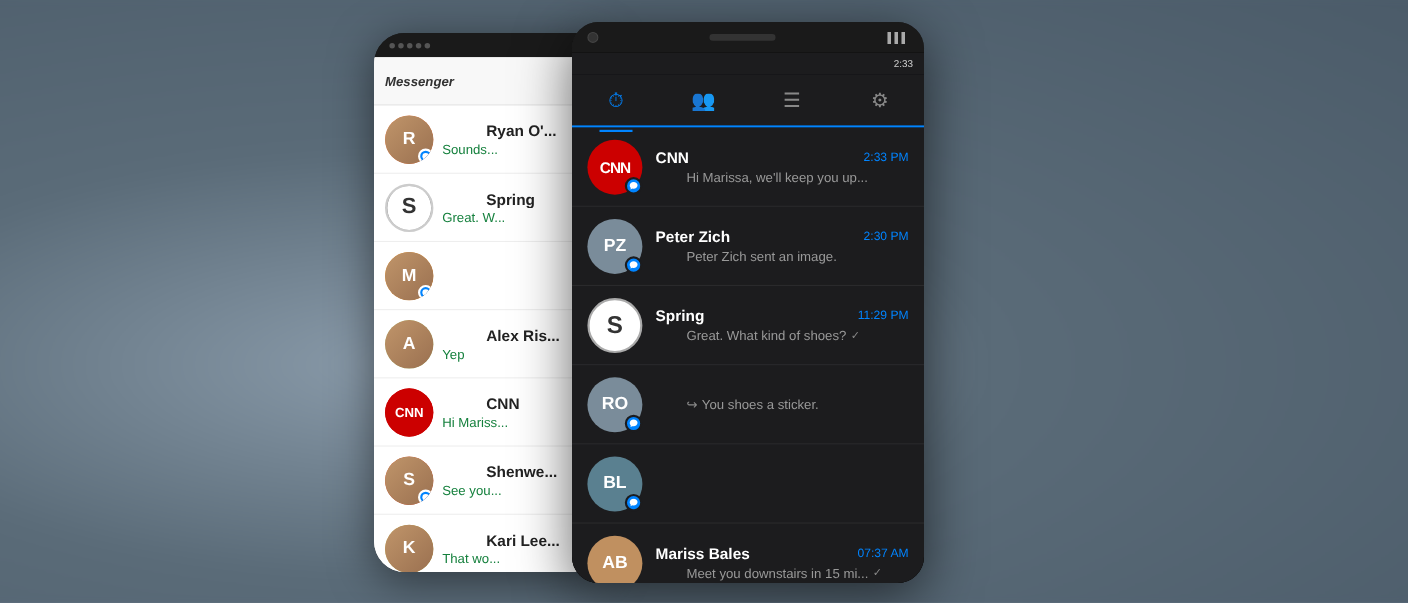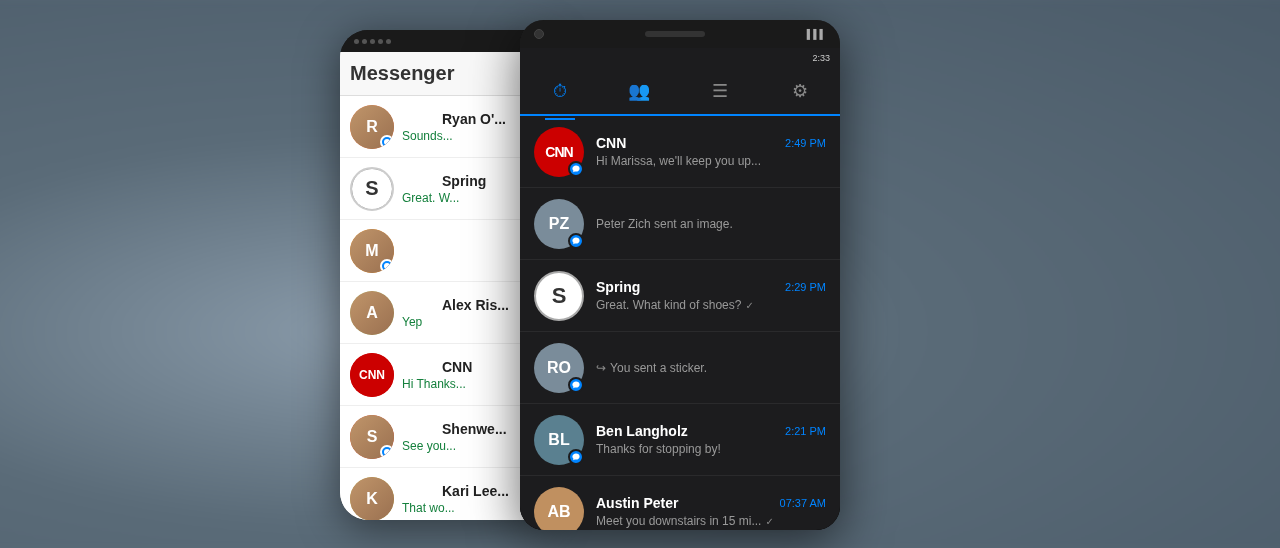--- a/index.html
+++ b/index.html
@@ -76,23 +76,24 @@
     .iphone-header {
       height: 44px;
       background: #f8f8f8;
       border-bottom: 1px solid #ddd;
       display: flex;
       align-items: center;
       padding: 0 10px;
       flex-shrink: 0;
     }
     .iphone-header-title {
-      font-size: 20px;
+      font-size: 12px;
       font-weight: 600;
       color: #333;
+      font-style: italic;
     }
 
     .iphone-list {
       flex: 1;
       overflow: hidden;
       background: #fff;
     }
 
     .iphone-item {
       display: flex;
@@ -345,20 +346,21 @@
     }
     .android-item-msg {
       font-size: 12px;
       color: #999;
       white-space: nowrap;
       overflow: hidden;
       text-overflow: ellipsis;
       display: flex;
       align-items: center;
       gap: 4px;
+      margin-left: 28px;
     }
 
     .checkmark {
       font-size: 10px;
       color: #888;
     }
 
     .reply-icon {
       font-size: 12px;
       color: #888;
@@ -424,21 +426,21 @@
               <div class="iphone-item-name">Alex Ris...</div>
               <div class="iphone-item-msg">Yep</div>
             </div>
           </div>
           <div class="iphone-item">
             <div class="avatar av-cnn">
               <div style="width: 44px; height: 44px; border-radius: 50%; display: flex; align-items: center; justify-content: center; background: rgb(204, 0, 0); color: rgb(255, 255, 255); font-weight: bold; font-size: 12px;">CNN</div>
             </div>
             <div class="iphone-item-info">
               <div class="iphone-item-name">CNN</div>
-              <div class="iphone-item-msg">Hi Thanks...</div>
+              <div class="iphone-item-msg">Hi Mariss...</div>
             </div>
           </div>
           <div class="iphone-item">
             <div class="avatar av-shen">
               <div style="width: 44px; height: 44px; border-radius: 50%; display: flex; align-items: center; justify-content: center; font-weight: bold; font-size: 16px; color: rgb(255, 255, 255); background: linear-gradient(135deg, rgb(192, 149, 106) 0%, rgb(154, 112, 80) 100%);">S</div>
               <div class="messenger-badge"></div>
             </div>
             <div class="iphone-item-info">
               <div class="iphone-item-name">Shenwe...</div>
               <div class="iphone-item-msg">See you...</div>
@@ -485,99 +487,94 @@
               </div>
               <div class="messenger-badge-android">
                 <svg viewBox="0 0 10 10">
                   <path d="M5 0.5C2.5 0.5 0.5 2.3 0.5 4.5c0 1.1 0.5 2.1 1.3 2.8L1.5 9l2-1c0.5 0.15 1 0.25 1.5 0.25 2.5 0 4.5-1.8 4.5-4S7.5 0.5 5 0.5z" fill="white"></path>
                 </svg>
               </div>
             </div>
             <div class="android-item-info">
               <div class="android-item-header">
                 <span class="android-item-name">CNN</span>
-                <span class="android-item-time">2:49 PM</span>
+                <span class="android-item-time">2:33 PM</span>
               </div>
               <div class="android-item-msg">
                 <span>Hi Marissa, we'll keep you up...</span>
               </div>
             </div>
           </div>
           <div class="android-item">
             <div class="android-avatar">
               <div class="android-avatar-inner" style="background: rgb(122, 140, 154); font-size: 16px;">PZ</div>
               <div class="messenger-badge-android">
                 <svg viewBox="0 0 10 10">
                   <path d="M5 0.5C2.5 0.5 0.5 2.3 0.5 4.5c0 1.1 0.5 2.1 1.3 2.8L1.5 9l2-1c0.5 0.15 1 0.25 1.5 0.25 2.5 0 4.5-1.8 4.5-4S7.5 0.5 5 0.5z" fill="white"></path>
                 </svg>
               </div>
             </div>
             <div class="android-item-info">
+              <div class="android-item-header">
+                <span class="android-item-name">Peter Zich</span>
+                <span class="android-item-time">2:30 PM</span>
+              </div>
               <div class="android-item-msg">
                 <span>Peter Zich sent an image.</span>
               </div>
             </div>
           </div>
           <div class="android-item">
             <div class="android-avatar">
               <div class="android-avatar-inner" style="background: rgb(255, 255, 255); color: rgb(51, 51, 51); font-size: 22px; border: 2px solid rgb(170, 170, 170);">S</div>
             </div>
             <div class="android-item-info">
               <div class="android-item-header">
                 <span class="android-item-name">Spring</span>
-                <span class="android-item-time">2:29 PM</span>
+                <span class="android-item-time">11:29 PM</span>
               </div>
               <div class="android-item-msg">
                 <span>Great. What kind of shoes?</span>
                 <span class="checkmark"> ✓</span>
               </div>
             </div>
           </div>
           <div class="android-item">
             <div class="android-avatar">
               <div class="android-avatar-inner" style="background: rgb(122, 140, 154); font-size: 16px;">RO</div>
               <div class="messenger-badge-android">
                 <svg viewBox="0 0 10 10">
                   <path d="M5 0.5C2.5 0.5 0.5 2.3 0.5 4.5c0 1.1 0.5 2.1 1.3 2.8L1.5 9l2-1c0.5 0.15 1 0.25 1.5 0.25 2.5 0 4.5-1.8 4.5-4S7.5 0.5 5 0.5z" fill="white"></path>
                 </svg>
               </div>
             </div>
             <div class="android-item-info">
               <div class="android-item-msg">
                 <span class="reply-icon">↩</span>
-                <span>You sent a sticker.</span>
+                <span>You shoes a sticker.</span>
               </div>
             </div>
           </div>
           <div class="android-item">
             <div class="android-avatar">
               <div class="android-avatar-inner" style="background: rgb(90, 128, 144); font-size: 16px; text-align: right;">BL</div>
               <div class="messenger-badge-android">
                 <svg viewBox="0 0 10 10">
                   <path d="M5 0.5C2.5 0.5 0.5 2.3 0.5 4.5c0 1.1 0.5 2.1 1.3 2.8L1.5 9l2-1c0.5 0.15 1 0.25 1.5 0.25 2.5 0 4.5-1.8 4.5-4S7.5 0.5 5 0.5z" fill="white"></path>
                 </svg>
               </div>
             </div>
-            <div class="android-item-info">
-              <div class="android-item-header">
-                <span class="android-item-name">Ben Langholz</span>
-                <span class="android-item-time">2:21 PM</span>
-              </div>
-              <div class="android-item-msg">
-                <span>Thanks for stopping by!</span>
-              </div>
-            </div>
           </div>
           <div class="android-item">
             <div class="android-avatar">
               <div class="android-avatar-inner" style="background: rgb(192, 144, 96); font-size: 16px; text-align: right;">AB</div>
             </div>
             <div class="android-item-info">
               <div class="android-item-header">
-                <span class="android-item-name">Austin Peter</span>
+                <span class="android-item-name">Mariss Bales</span>
                 <span class="android-item-time">07:37 AM</span>
               </div>
               <div class="android-item-msg">
                 <span>Meet you downstairs in 15 mi...</span>
                 <span class="checkmark"> ✓</span>
               </div>
             </div>
           </div>
         </div>
     </div>

